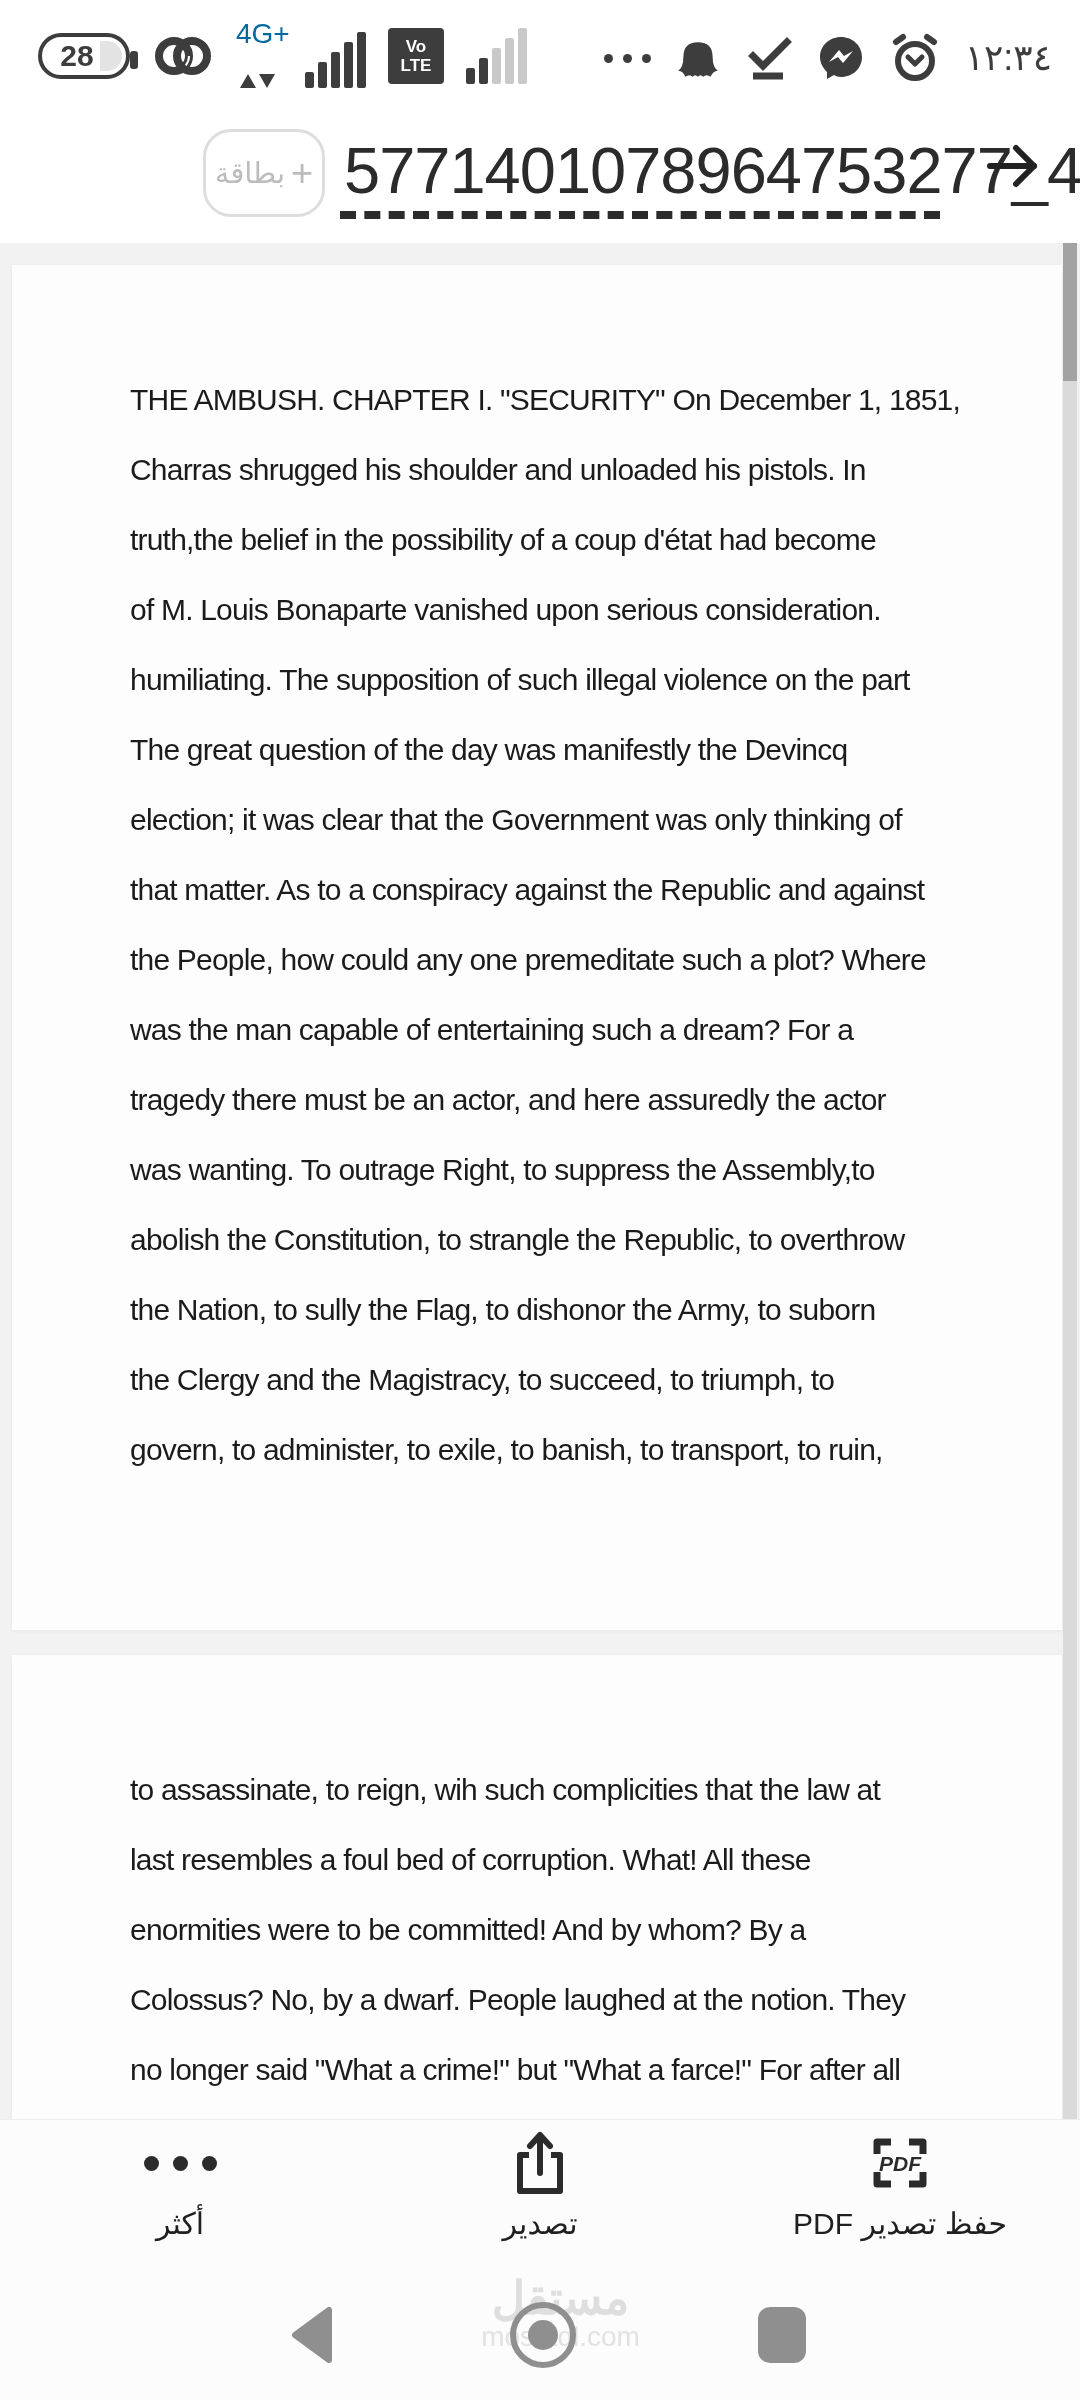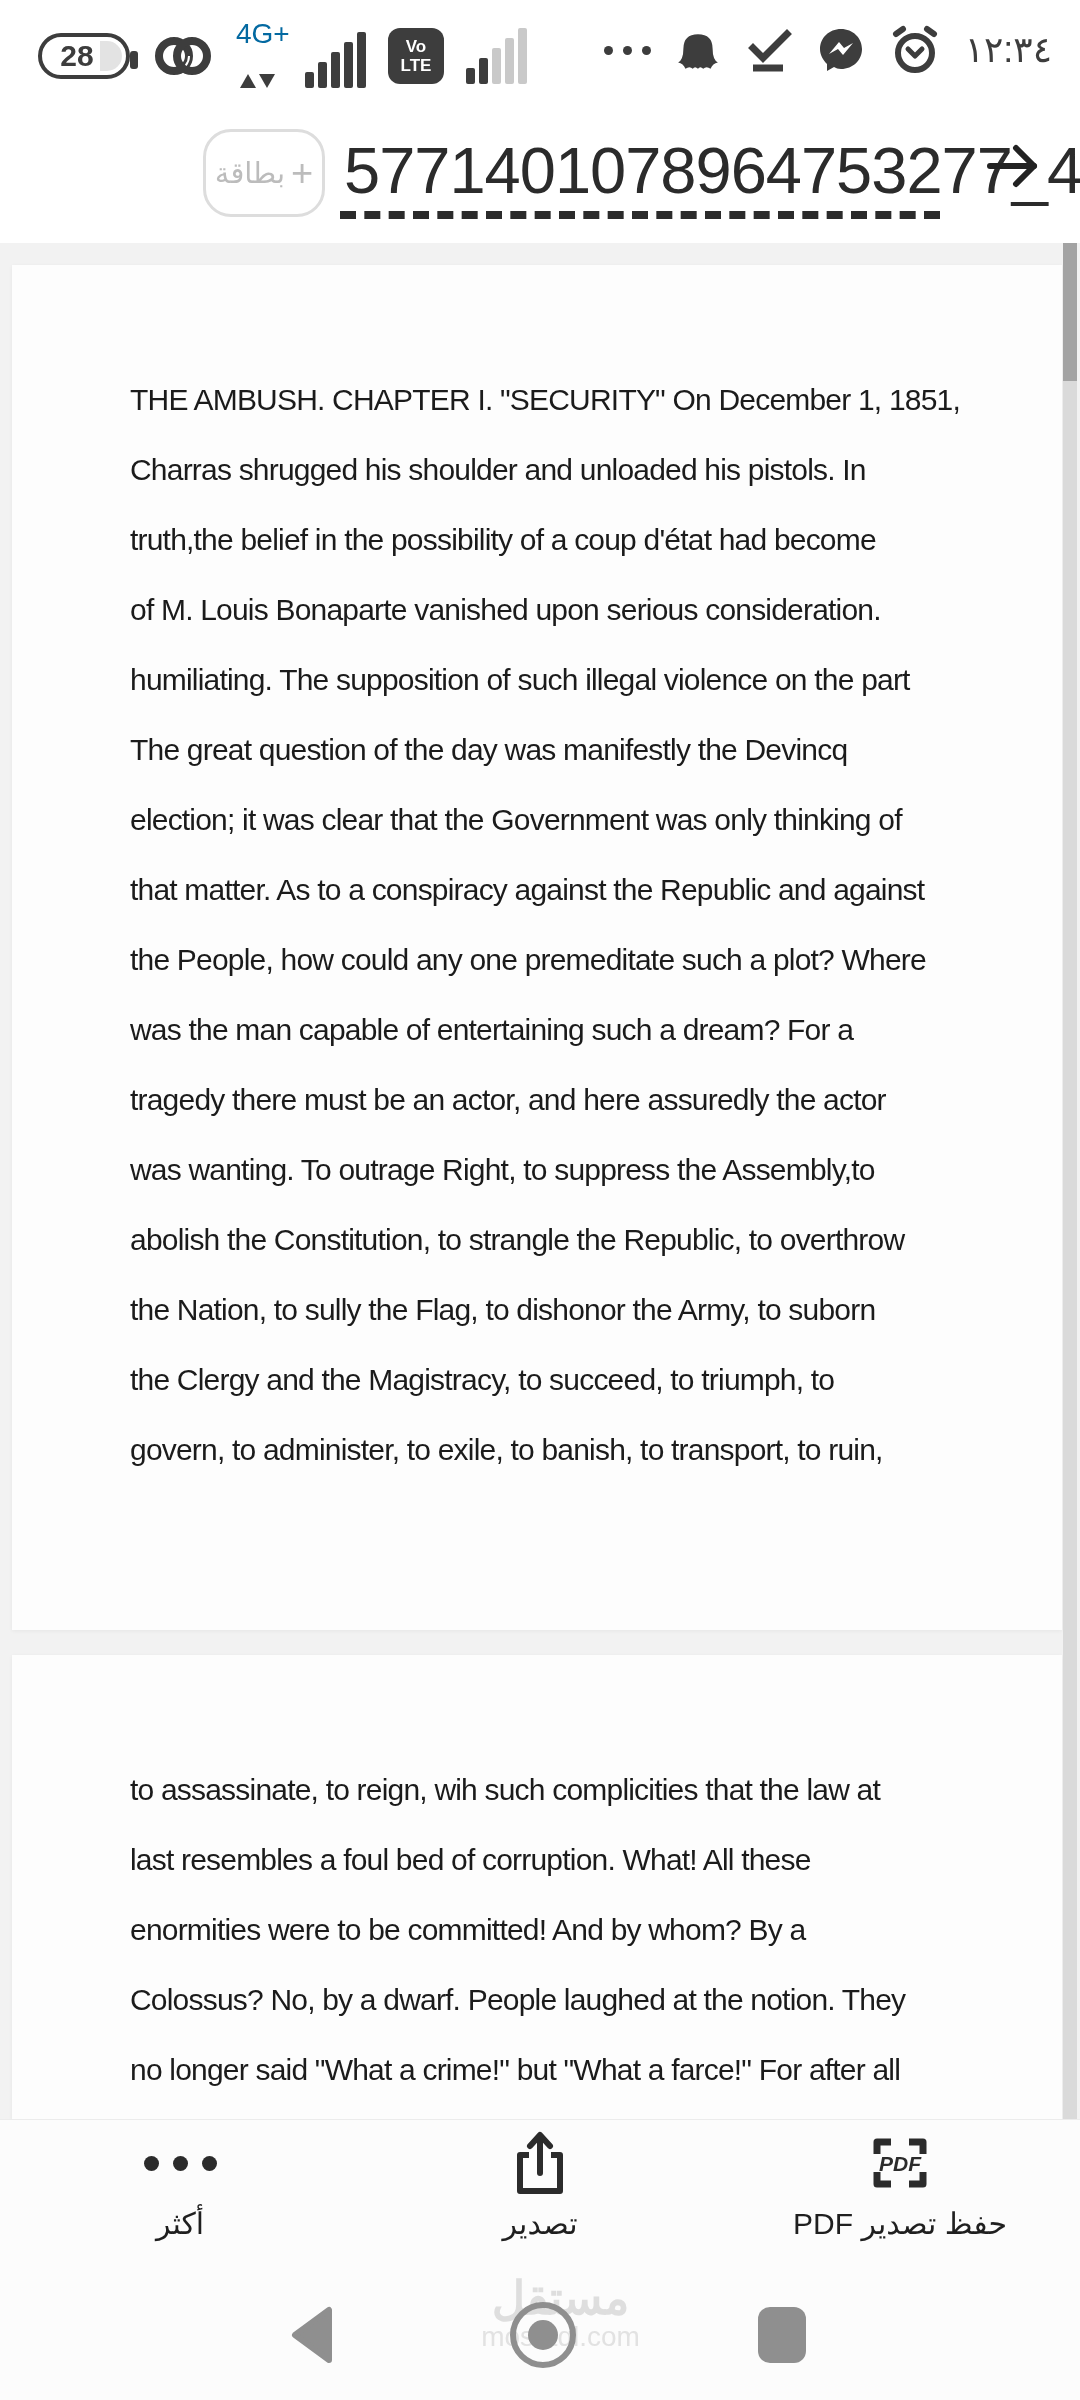--- a/index.html
+++ b/index.html
@@ -3,34 +3,34 @@
 <meta charset="utf-8">
 <style>
   * { margin:0; padding:0; box-sizing:border-box; }
   html,body { width:1080px; height:2400px; }
   body { font-family:"Liberation Sans", sans-serif; background:#ffffff; position:relative; overflow:hidden; }
   .abs { position:absolute; }
 
   
   .status-bar { left:0; top:0; width:1080px; height:115px; background:#ffffff; }
   .sb-left { left:38px; top:26px; height:60px; display:flex; align-items:center; gap:22px; }
-  .sb-right { right:28px; top:20px; height:60px; display:flex; align-items:center; gap:24px; }
+  .sb-right { right:28px; top:28px; height:60px; display:flex; align-items:center; gap:24px; }
   .battery { position:relative; width:92px; height:46px; border:4px solid #3d3d3d; border-radius:23px; display:flex; align-items:center;font-weight:bold; }
   .battery-fill { position:absolute; right:4px; top:4px; bottom:4px; width:22px; background:#e3e3e3; border-radius:0 16px 16px 0; }
   .battery-num { position:relative; z-index:1; width:100%; text-align:center; font-size:30px; color:#3d3d3d; padding-right:14px; }
   .battery-nub { position:absolute; right:-12px; top:14px; width:8px; height:18px; background:#3d3d3d; border-radius:3px; }
   .net-cluster { position:relative; width:130px; height:64px; }
   .net-label { position:absolute; left:0; top:-6px; font-size:28px; color:#0369a1; }
   .net-arrows { position:absolute; left:4px; bottom:0; display:flex; gap:3px; }
   .tri-up { width:0; height:0; border-left:8px solid transparent; border-right:8px solid transparent; border-bottom:14px solid #3d3d3d; }
   .tri-dn { width:0; height:0; border-left:8px solid transparent; border-right:8px solid transparent; border-top:14px solid #3d3d3d; }
   .bars { position:absolute; right:0; bottom:0; display:flex; align-items:flex-end; gap:4px; }
   .bar { width:9px; background:#3d3d3d; border-radius:2px; }
   .bar.dim { background:#c9c9c9; }
-  .volte { width:56px; height:56px; background:#3d3d3d; border-radius:12px; color:#ffffff; display:flex; flex-direction:column; align-items:center; justify-content:center; font-weight:bold; font-size:17px; line-height:19px; }
+  .volte { width:56px; height:56px; background:#3d3d3d; border-radius:4px; color:#ffffff; display:flex; flex-direction:column; align-items:center; justify-content:center; font-weight:bold; font-size:17px; line-height:19px; }
   .sb-dots { display:flex; gap:10px; }
   .sb-dots i { width:9px; height:9px; border-radius:50%; background:#3d3d3d; }
   .time { font-size:36px; color:#3d3d3d; }
 
   
   .header { left:0; top:115px; width:1080px; height:128px; background:#ffffff; }
   .card-chip { left:203px; top:14px; width:122px; height:88px; border:3px solid #dddddd; border-radius:28px; display:flex; align-items:center; justify-content:center; gap:6px; background:#ffffff; }
   .card-chip .chip-label { color:#bcbcbc; font-size:29px; }
   .card-chip .chip-plus { color:#bcbcbc; font-size:38px; line-height:38px; }
   .doc-id { left:344px; top:18px; width:600px; text-align:left; font-size:65px; letter-spacing:-1px; color:#2b2b2b; white-space:nowrap; }

